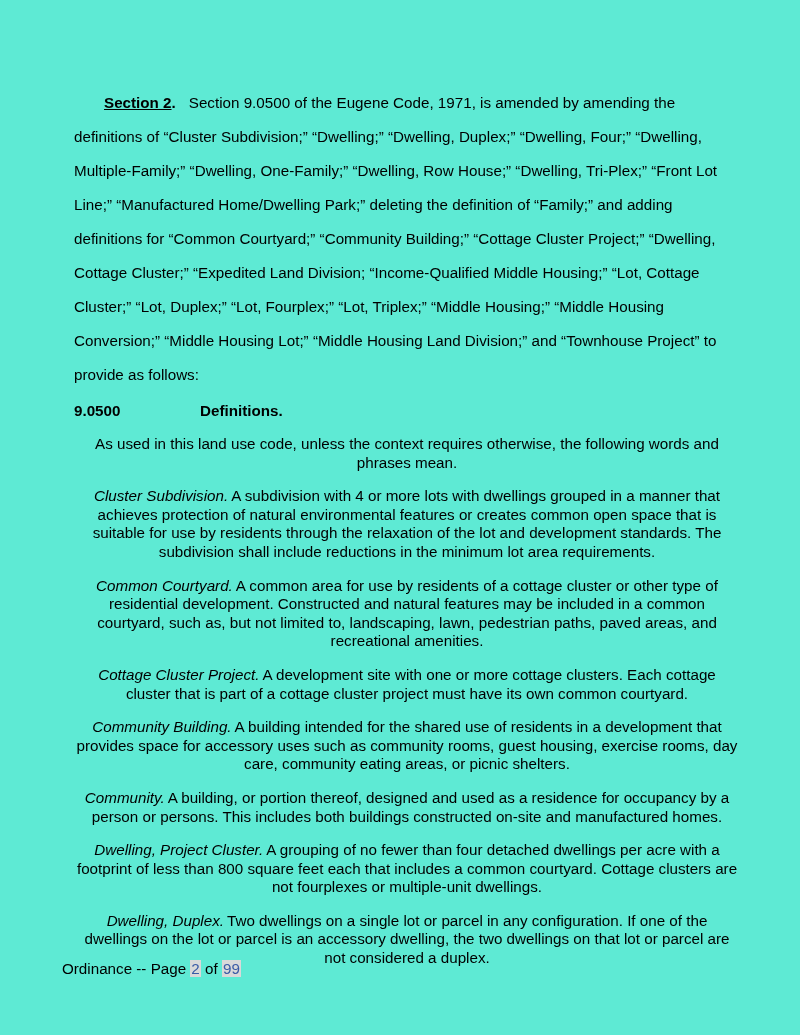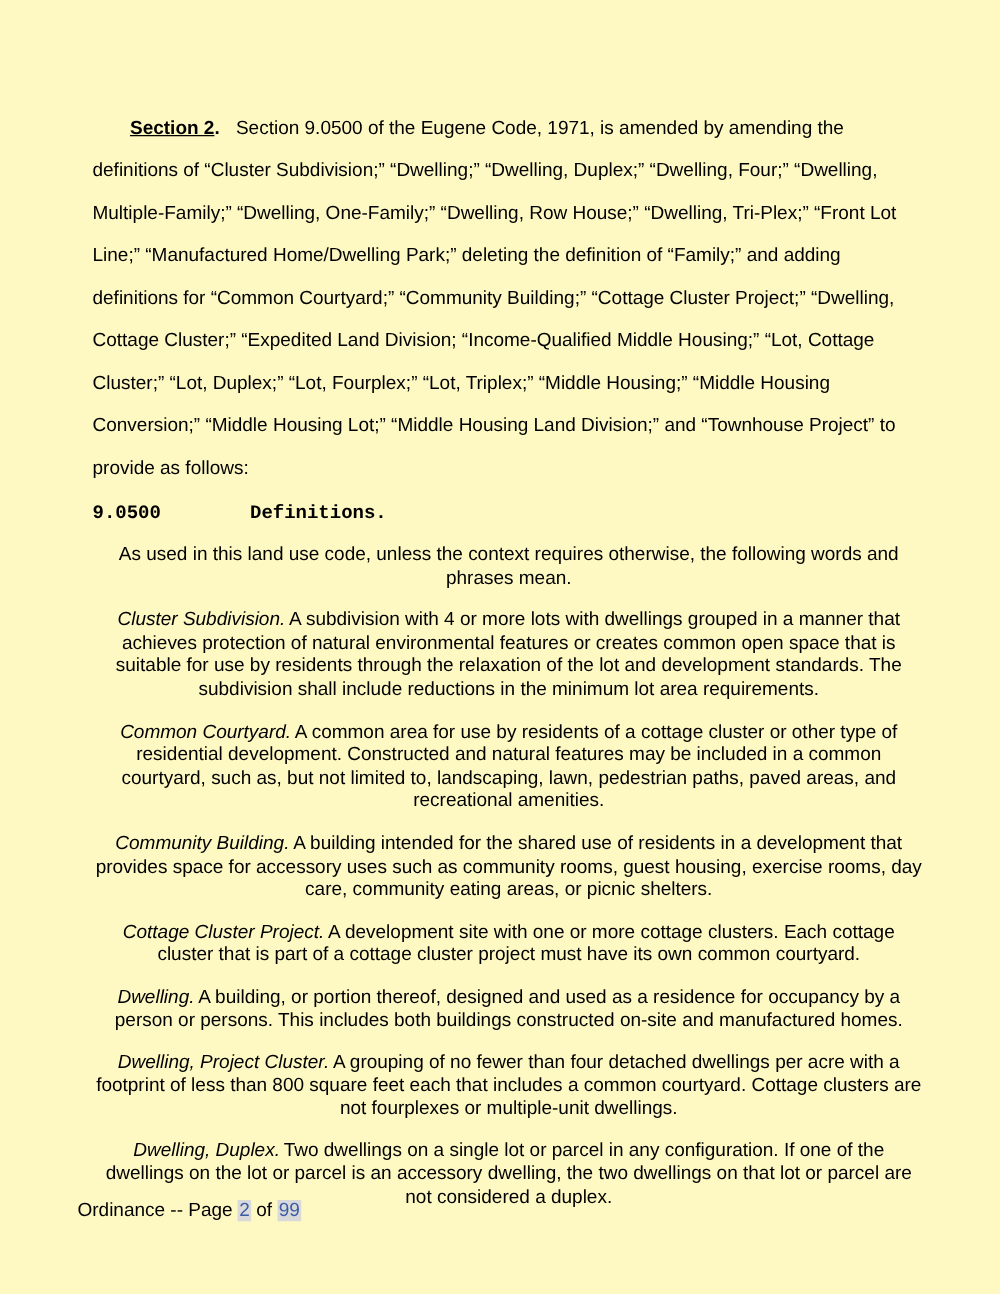--- a/index.html
+++ b/index.html
@@ -12,21 +12,21 @@
     height: 1035px;
     font-family: "Liberation Sans", sans-serif;
     color: #000000;
     position: relative;
     overflow: hidden;
   }
   .page {
     position: relative;
     width: 800px;
     height: 1035px;
-    background: #fef9c3;
+    background: #5eead4;
   }
   .content {
     position: absolute;
     left: 74px;
     top: 86px;
     width: 666px;
     font-size: 15.2px;
   }
   .intro {
     margin: 0;
@@ -40,21 +40,20 @@
   .intro .sec-punct {
     font-weight: bold;
   }
   .intro .intro-body {
     margin-left: 13px;
   }
   .sec-heading {
     margin: 9px 0 0 0;
     line-height: 19px;
     font-weight: bold;
-    font-family: Liberation Mono, monospace;
   }
   .sec-heading .sec-number {
     display: inline-block;
     width: 126px;
   }
   p.para {
     margin: 15px 0 0 0;
     line-height: 18.6px;
     text-align: center;
   }
@@ -85,25 +84,25 @@
     <p class="intro"><span class="sec-label">Section 2</span><span class="sec-punct">.</span><span class="intro-body">Section 9.0500 of the Eugene Code, 1971, is amended by amending the definitions of “Cluster Subdivision;” “Dwelling;” “Dwelling, Duplex;” “Dwelling, Four;” “Dwelling, Multiple-Family;” “Dwelling, One-Family;” “Dwelling, Row House;” “Dwelling, Tri-Plex;” “Front Lot Line;” “Manufactured Home/Dwelling Park;” deleting the definition of “Family;” and adding definitions for “Common Courtyard;” “Community Building;” “Cottage Cluster Project;” “Dwelling, Cottage Cluster;” “Expedited Land Division; “Income-Qualified Middle Housing;” “Lot, Cottage Cluster;” “Lot, Duplex;” “Lot, Fourplex;” “Lot, Triplex;” “Middle Housing;” “Middle Housing Conversion;” “Middle Housing Lot;” “Middle Housing Land Division;” and “Townhouse Project” to provide as follows:</span></p>
 
     <p class="sec-heading"><span class="sec-number">9.0500</span><span class="sec-title">Definitions.</span></p>
 
     <p class="para">As used in this land use code, unless the context requires otherwise, the following words and phrases mean.</p>
 
     <p class="para"><span class="term">Cluster Subdivision.</span><span>A subdivision with 4 or more lots with dwellings grouped in a manner that achieves protection of natural environmental features or creates common open space that is suitable for use by residents through the relaxation of the lot and development standards. The subdivision shall include reductions in the minimum lot area requirements.</span></p>
 
     <p class="para"><span class="term">Common Courtyard.</span><span>A common area for use by residents of a cottage cluster or other type of residential development. Constructed and natural features may be included in a common courtyard, such as, but not limited to, landscaping, lawn, pedestrian paths, paved areas, and recreational amenities.</span></p>
 
+    <p class="para"><span class="term">Cottage Cluster Project.</span><span>A development site with one or more cottage clusters. Each cottage cluster that is part of a cottage cluster project must have its own common courtyard.</span></p>
+
     <p class="para"><span class="term">Community Building.</span><span>A building intended for the shared use of residents in a development that provides space for accessory uses such as community rooms, guest housing, exercise rooms, day care, community eating areas, or picnic shelters.</span></p>
 
-    <p class="para"><span class="term">Cottage Cluster Project.</span><span>A development site with one or more cottage clusters. Each cottage cluster that is part of a cottage cluster project must have its own common courtyard.</span></p>
-
-    <p class="para"><span class="term">Dwelling.</span><span>A building, or portion thereof, designed and used as a residence for occupancy by a person or persons. This includes both buildings constructed on-site and manufactured homes.</span></p>
+    <p class="para"><span class="term">Community.</span><span>A building, or portion thereof, designed and used as a residence for occupancy by a person or persons. This includes both buildings constructed on-site and manufactured homes.</span></p>
 
     <p class="para"><span class="term">Dwelling, Project Cluster.</span><span>A grouping of no fewer than four detached dwellings per acre with a footprint of less than 800 square feet each that includes a common courtyard. Cottage clusters are not fourplexes or multiple-unit dwellings.</span></p>
 
     <p class="para"><span class="term">Dwelling, Duplex.</span><span>Two dwellings on a single lot or parcel in any configuration. If one of the dwellings on the lot or parcel is an accessory dwelling, the two dwellings on that lot or parcel are not considered a duplex.</span></p>
 
   </div>
 
   <div class="doc-footer"><span>Ordinance -- Page</span> <span class="field">2</span> <span>of</span> <span class="field">99</span></div>
 </div>
 

